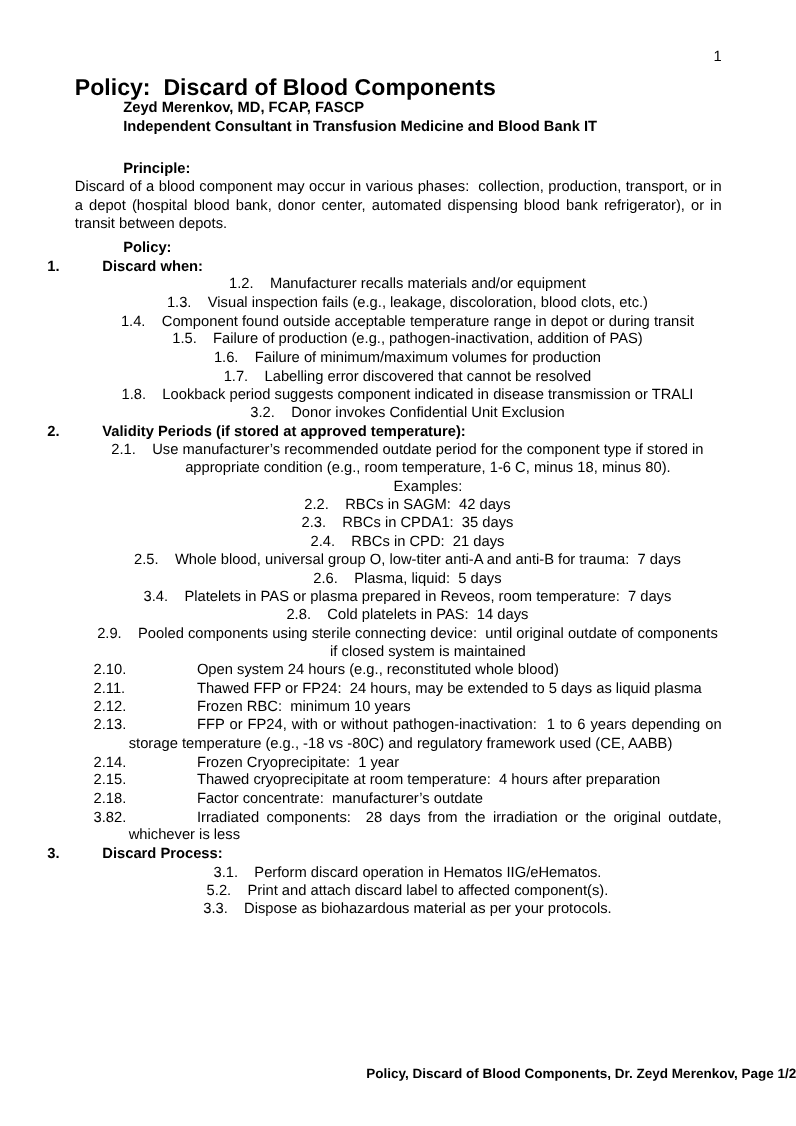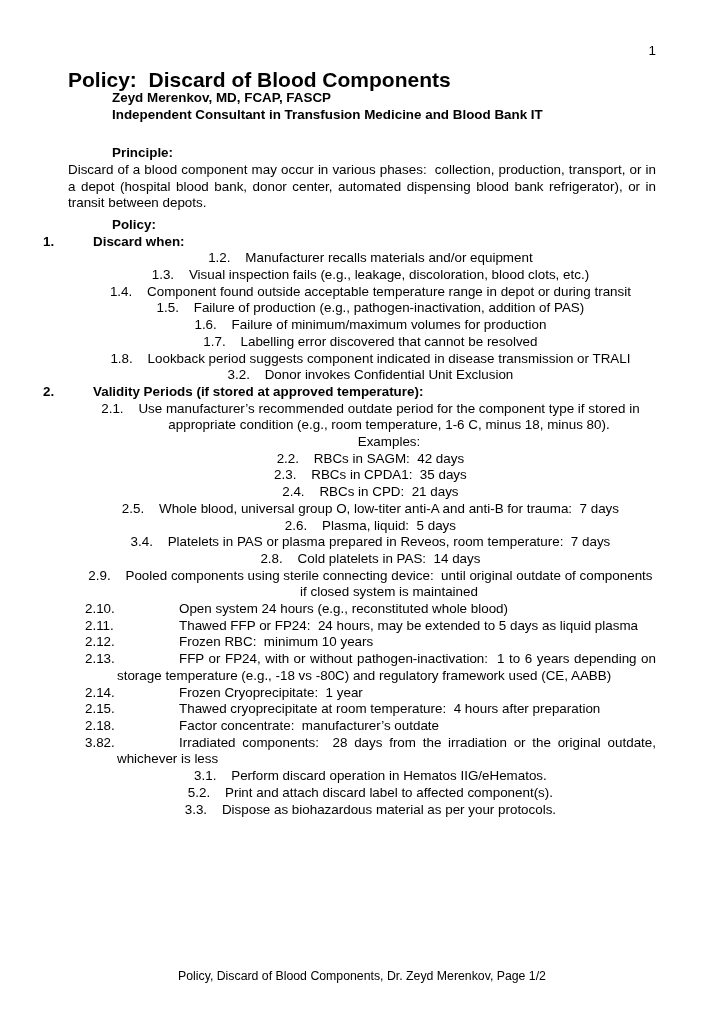--- a/index.html
+++ b/index.html
@@ -67,23 +67,24 @@
   .l2w .num {
     display: inline-block;
     width: 70px;
     padding-left: 16px;
   }
   .footer {
     position: absolute;
     left: 0;
     right: 0;
     bottom: 40px;
-    text-align: center;
+    text-align: right;
     font-size: 12.3px;
     line-height: 15px;
+    font-weight: bold;
   }
 </style>
 </head>
 <body>
 
 <div class="page">
 
   <div class="pageno">1</div>
 
   <div class="doc-title">Policy:&nbsp; Discard of Blood Components</div>
@@ -126,19 +127,22 @@
   <div class="l2 justify"><span class="num">2.9.</span><span>Pooled components using sterile connecting device:&nbsp; until original outdate of components if closed system is maintained</span></div>
   <div class="l2w"><span class="num">2.10.</span><span>Open system 24 hours (e.g., reconstituted whole blood)</span></div>
   <div class="l2w"><span class="num">2.11.</span><span>Thawed FFP or FP24:&nbsp; 24 hours, may be extended to 5 days as liquid plasma</span></div>
   <div class="l2w"><span class="num">2.12.</span><span>Frozen RBC:&nbsp; minimum 10 years</span></div>
   <div class="l2w justify"><span class="num">2.13.</span><span>FFP or FP24, with or without pathogen-inactivation:&nbsp; 1 to 6 years depending on storage temperature (e.g., -18 vs -80C) and regulatory framework used (CE, AABB)</span></div>
   <div class="l2w"><span class="num">2.14.</span><span>Frozen Cryoprecipitate:&nbsp; 1 year</span></div>
   <div class="l2w"><span class="num">2.15.</span><span>Thawed cryoprecipitate at room temperature:&nbsp; 4 hours after preparation</span></div>
   <div class="l2w"><span class="num">2.18.</span><span>Factor concentrate:&nbsp; manufacturer’s outdate</span></div>
   <div class="l2w justify"><span class="num">3.82.</span><span>Irradiated components:&nbsp; 28 days from the irradiation or the original outdate, whichever is less</span></div>
 
+  <div class="l1">
+    <span class="num">3.</span><span>Discard Process:</span>
+  </div>
   <div class="l2"><span class="num">3.1.</span><span>Perform discard operation in Hematos IIG/eHematos.</span></div>
   <div class="l2"><span class="num">5.2.</span><span>Print and attach discard label to affected component(s).</span></div>
   <div class="l2"><span class="num">3.3.</span><span>Dispose as biohazardous material as per your protocols.</span></div>
 
   <div class="footer">Policy, Discard of Blood Components, Dr. Zeyd Merenkov, Page 1/2</div>
 
 </div>
 
 </body></html>

